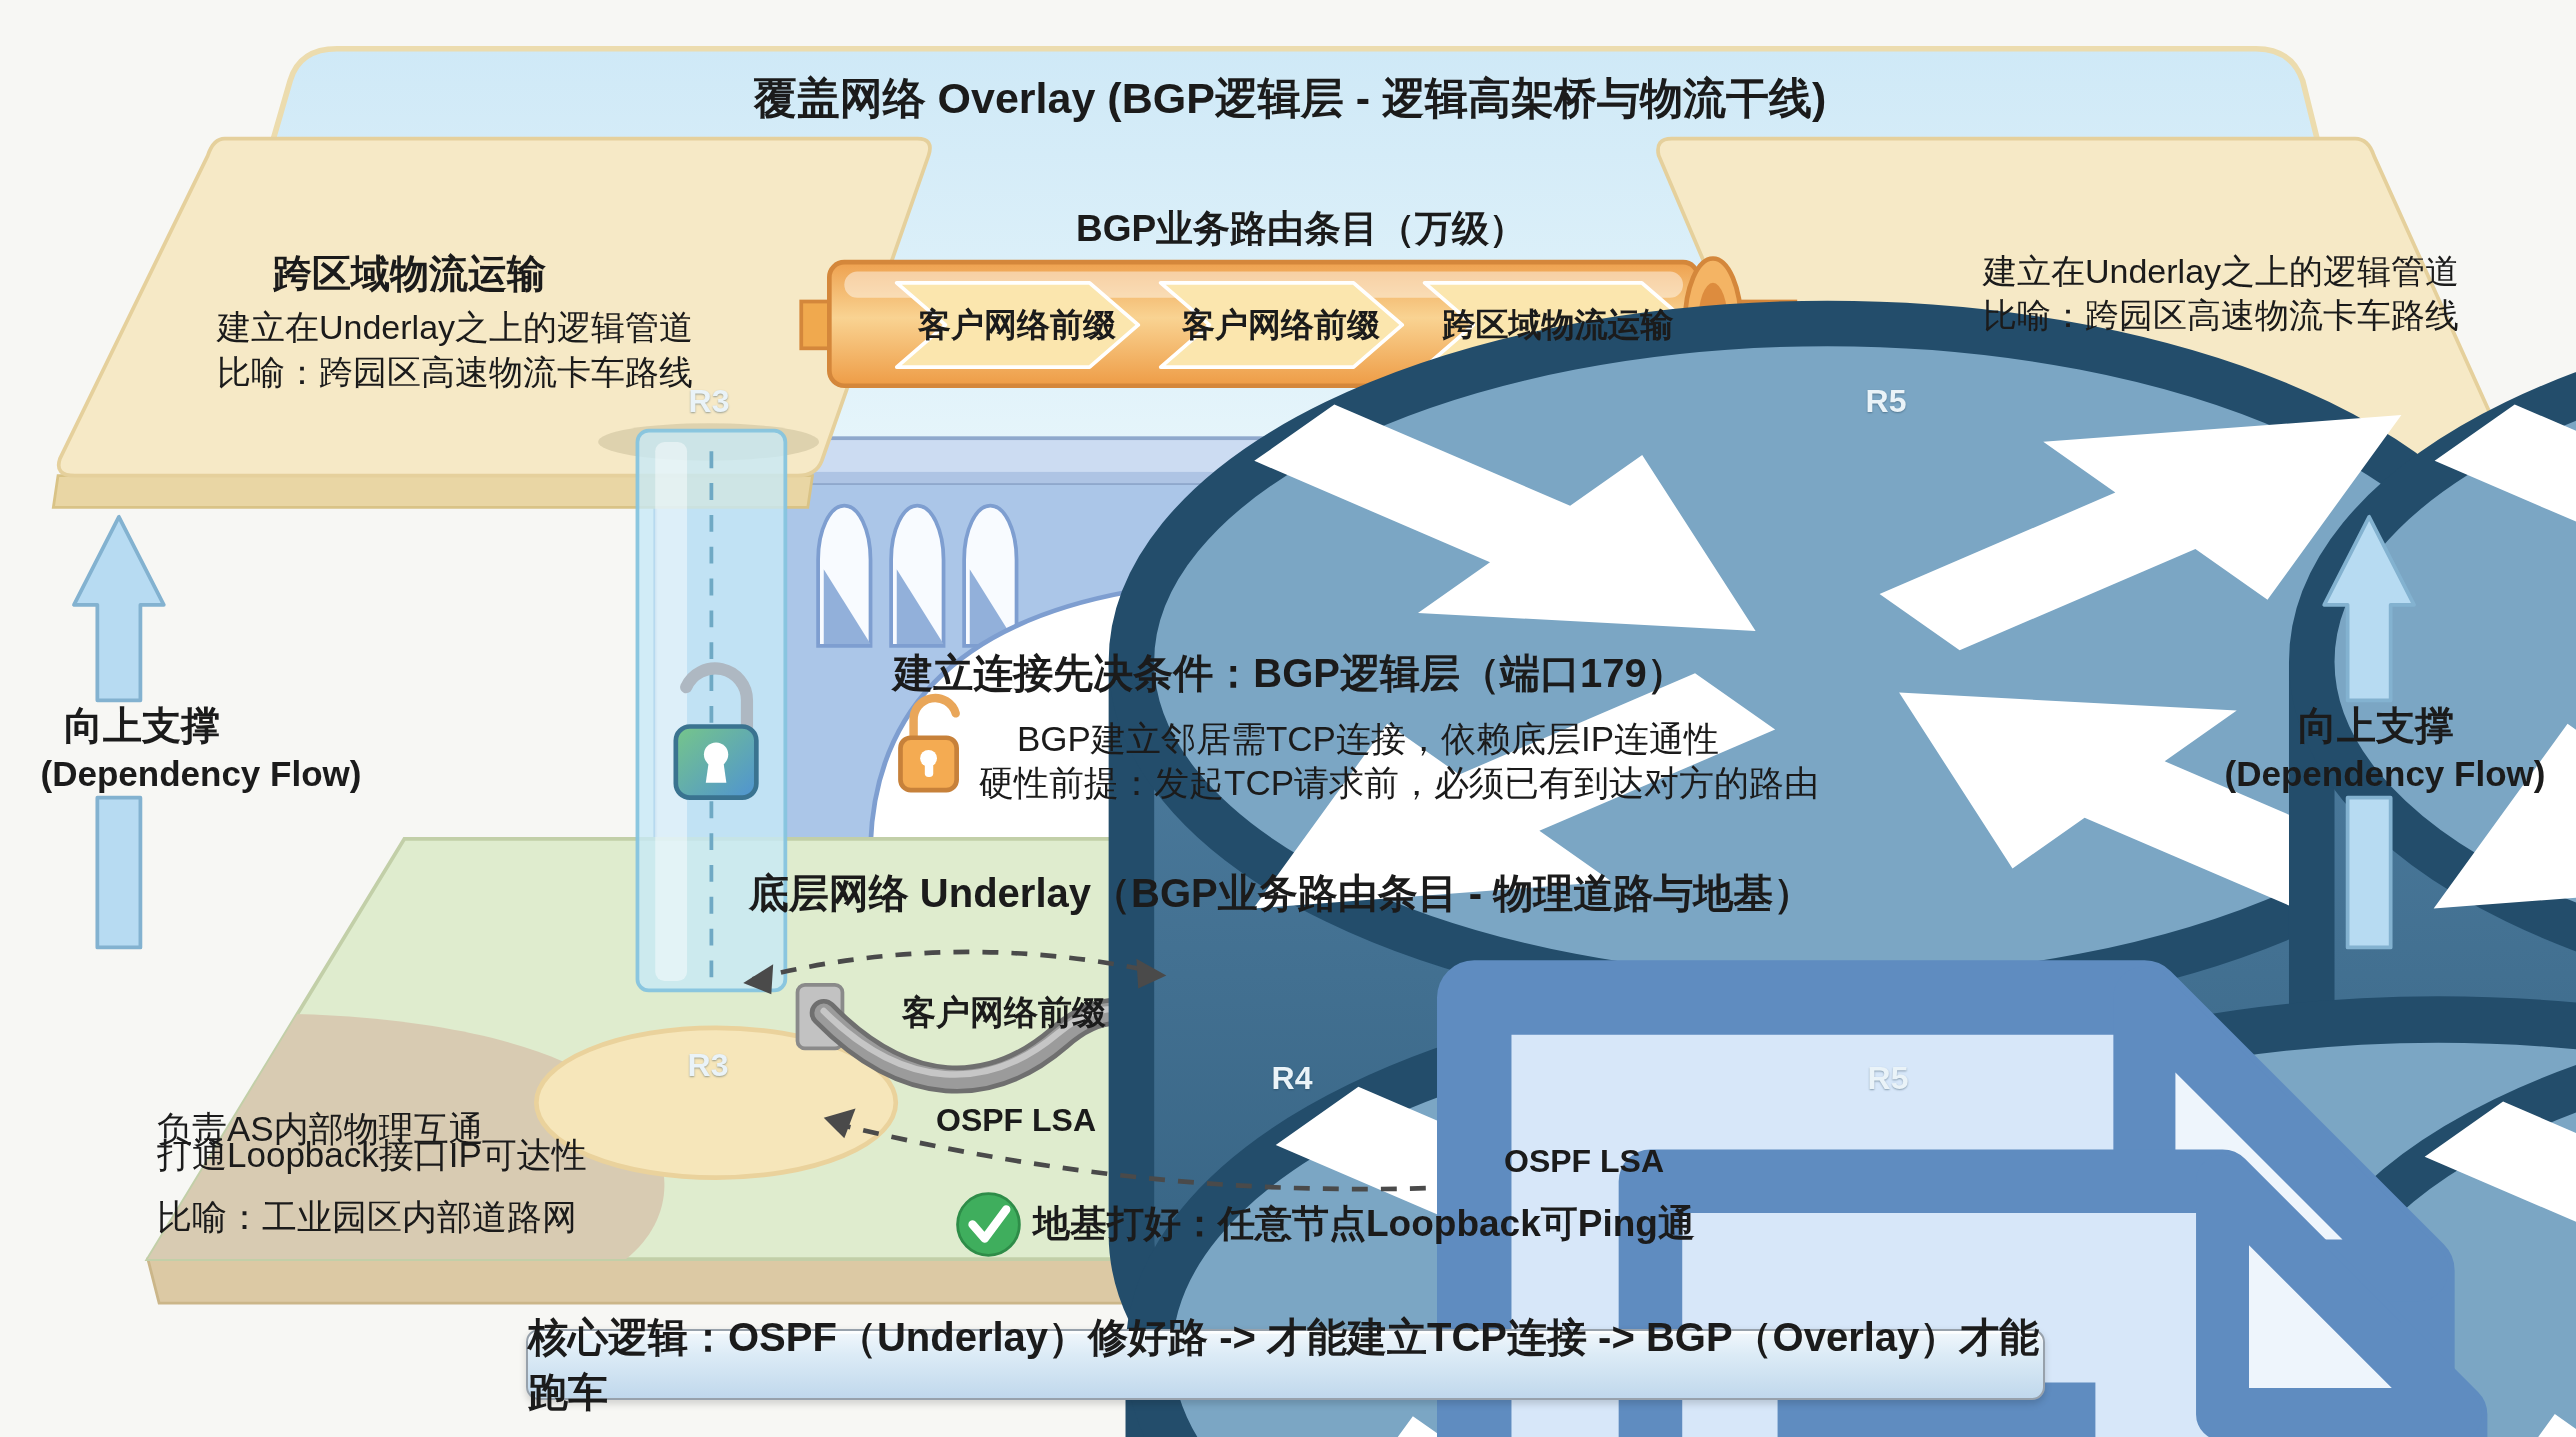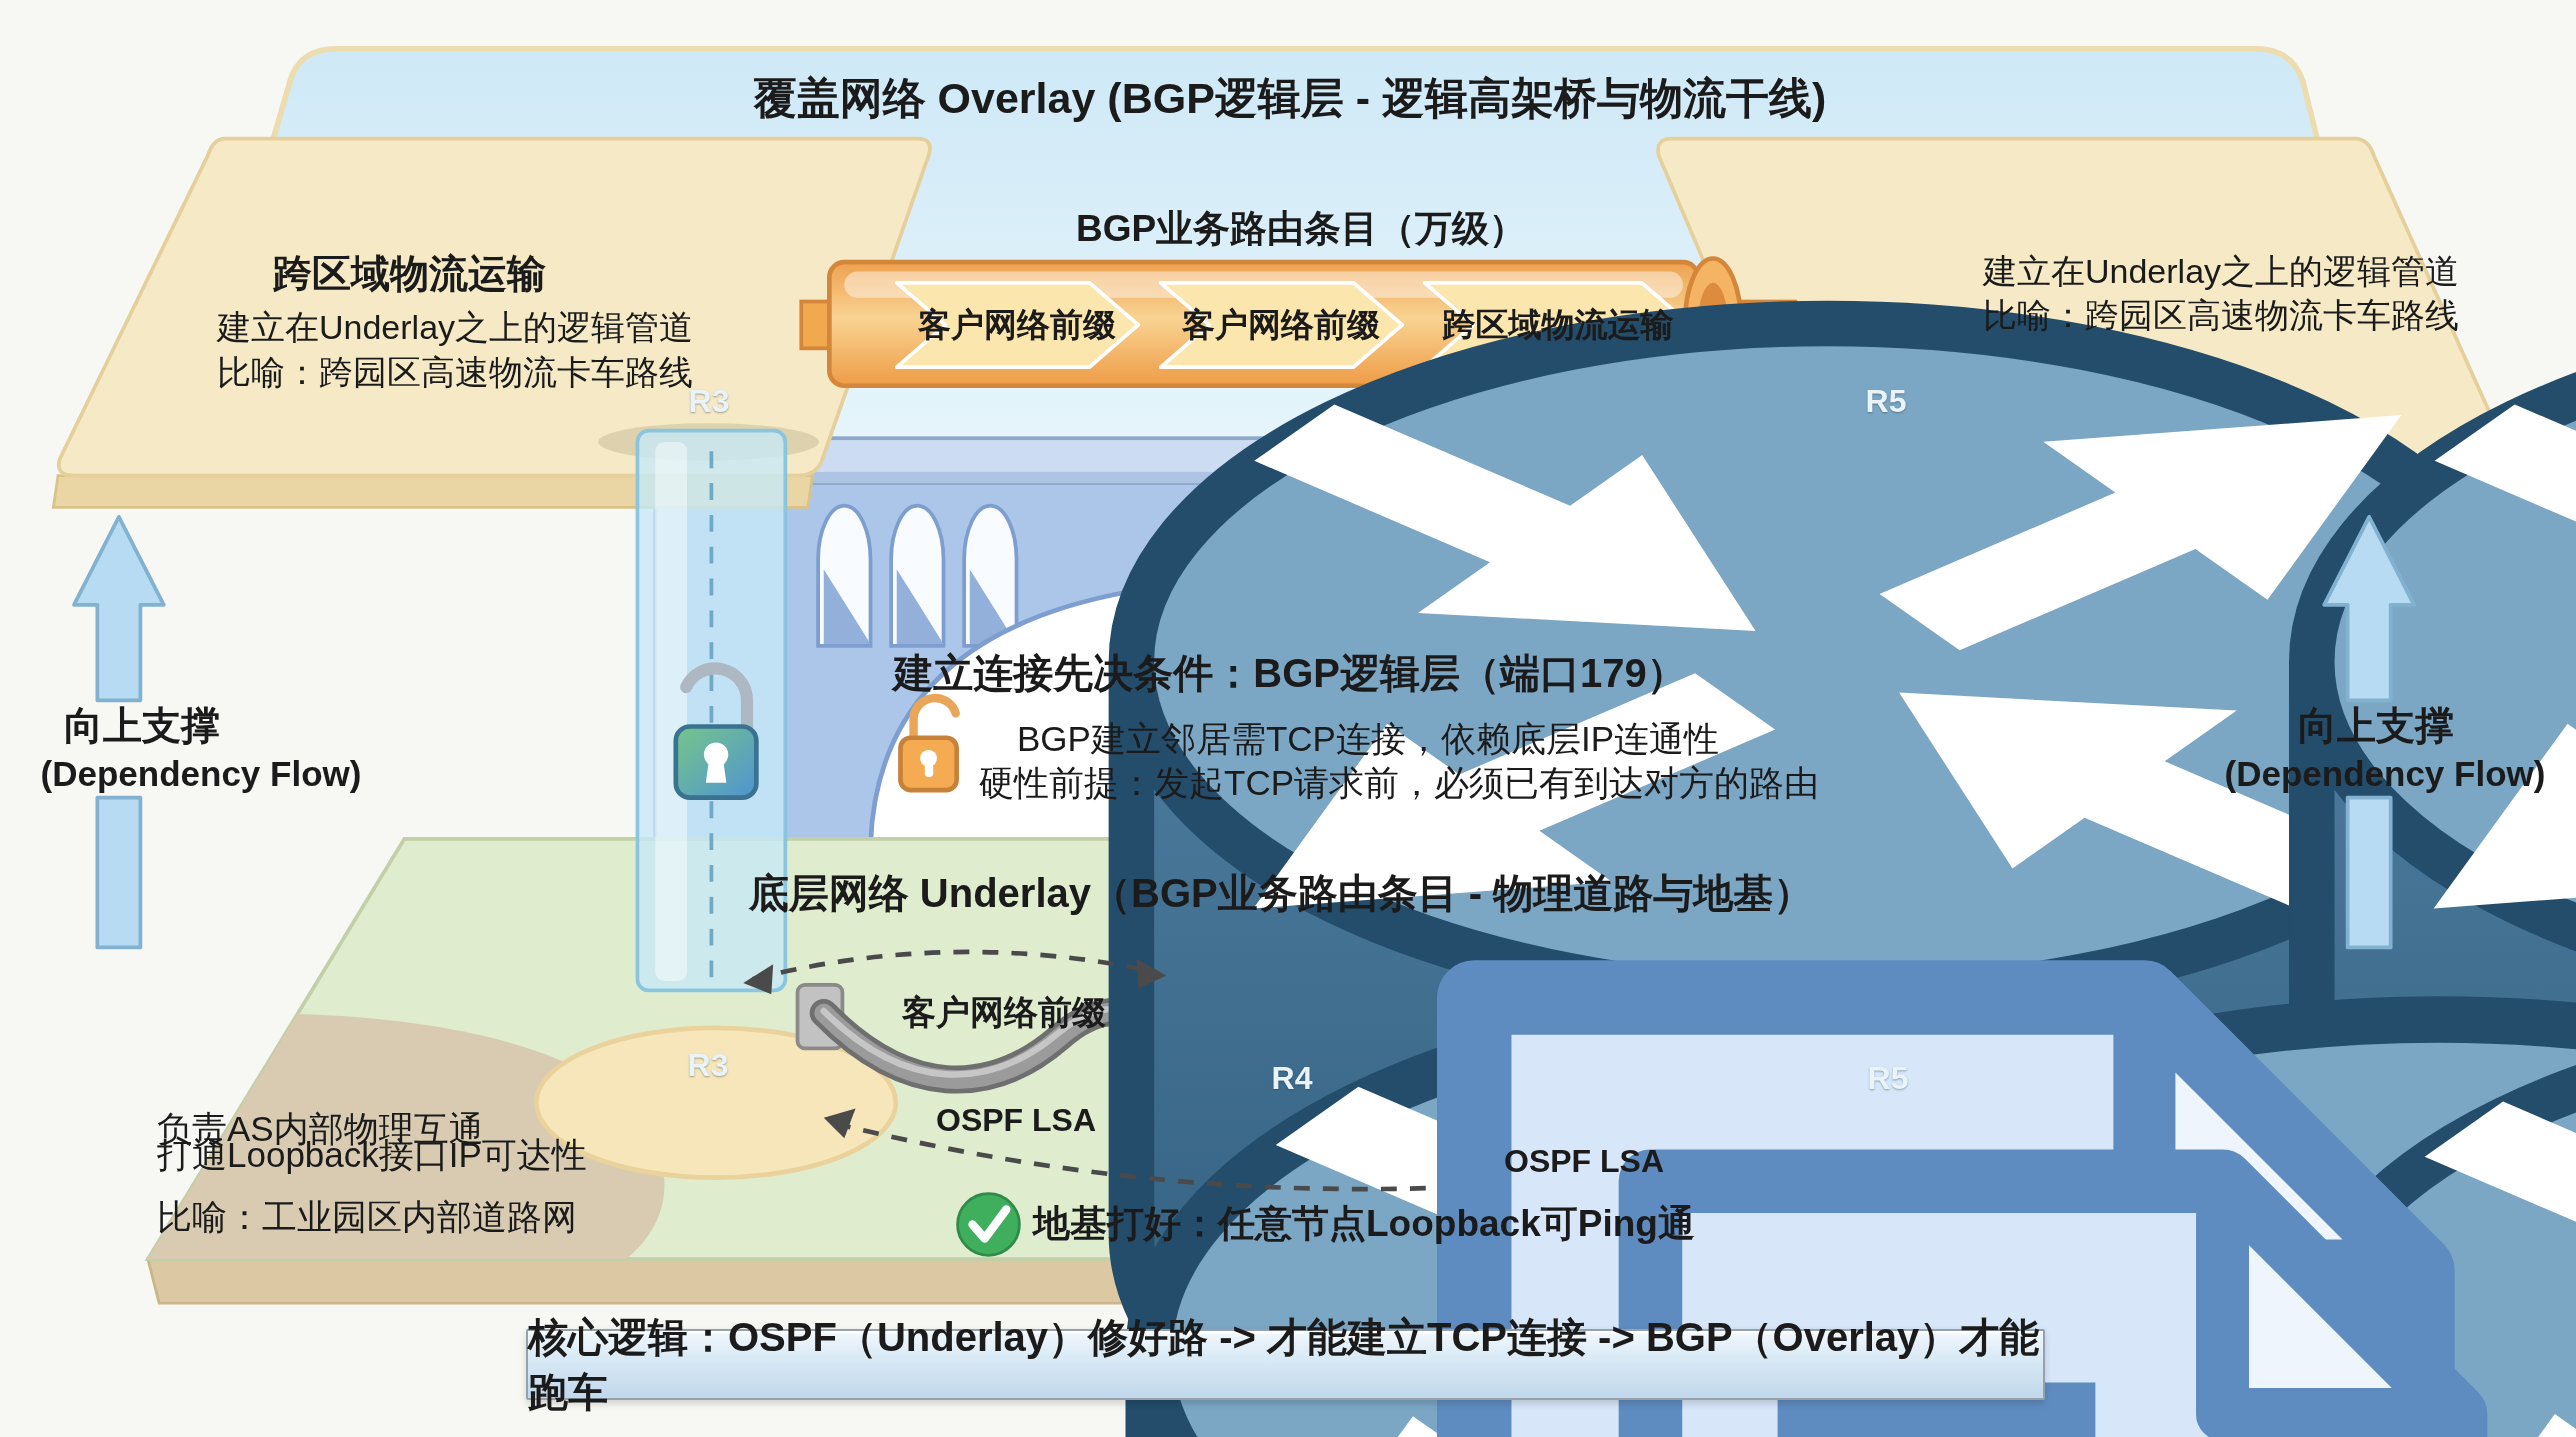--- a/index.html
+++ b/index.html
@@ -6,21 +6,21 @@
   .canvas{position:relative;width:2576px;height:1438px;background:#f7f7f4;overflow:hidden;
           font-family:"Liberation Sans","DejaVu Sans",sans-serif;color:#1b1b1b;}
   svg.scene{position:absolute;left:0;top:0;width:2576px;height:1438px;}
   .txt{position:absolute;transform:translate(-50%,-50%);white-space:nowrap;color:#1b1b1b;}
   .txt-l{position:absolute;transform:translateY(-50%);white-space:nowrap;color:#1b1b1b;}
   .b{font-weight:700;}
   .f46{font-size:43px;} .f43{font-size:40px;} .f42{font-size:39px;} .f40{font-size:37px;}
   .f37{font-size:35px;} .f36{font-size:34px;} .f35{font-size:33px;} .f34{font-size:32px;}
   .router-label{color:#eaf3f8;font-weight:700;font-size:32px;text-shadow:0 1.9px 1.9px rgba(20,50,70,.4);}
   .footer-bar{position:absolute;left:526px;top:1329px;width:1515px;height:67px;
-      border:2.8px solid #97a1ab;border-radius:2px;
+      border:2.8px solid #97a1ab;border-radius:13px;
       background:linear-gradient(180deg,#f2f8fc 0%,#dcebf6 35%,#c0d8ec 100%);
       box-shadow:inset 0 2.8px 0 rgba(255,255,255,.8),0 3.7px 7.5px rgba(0,0,0,.15);
       display:flex;align-items:center;justify-content:center;}
 </style>
 </head>
 <body>
 
 <div class="canvas">
 
 <svg class="scene" viewBox="0 0 2752 1536">

